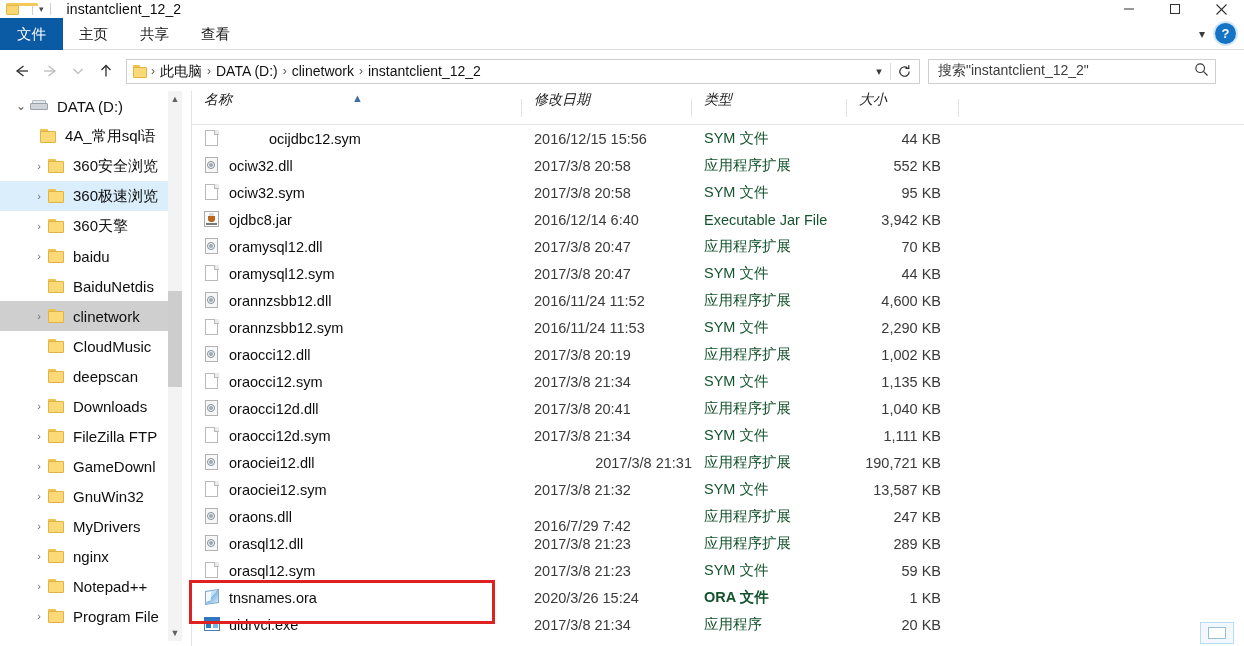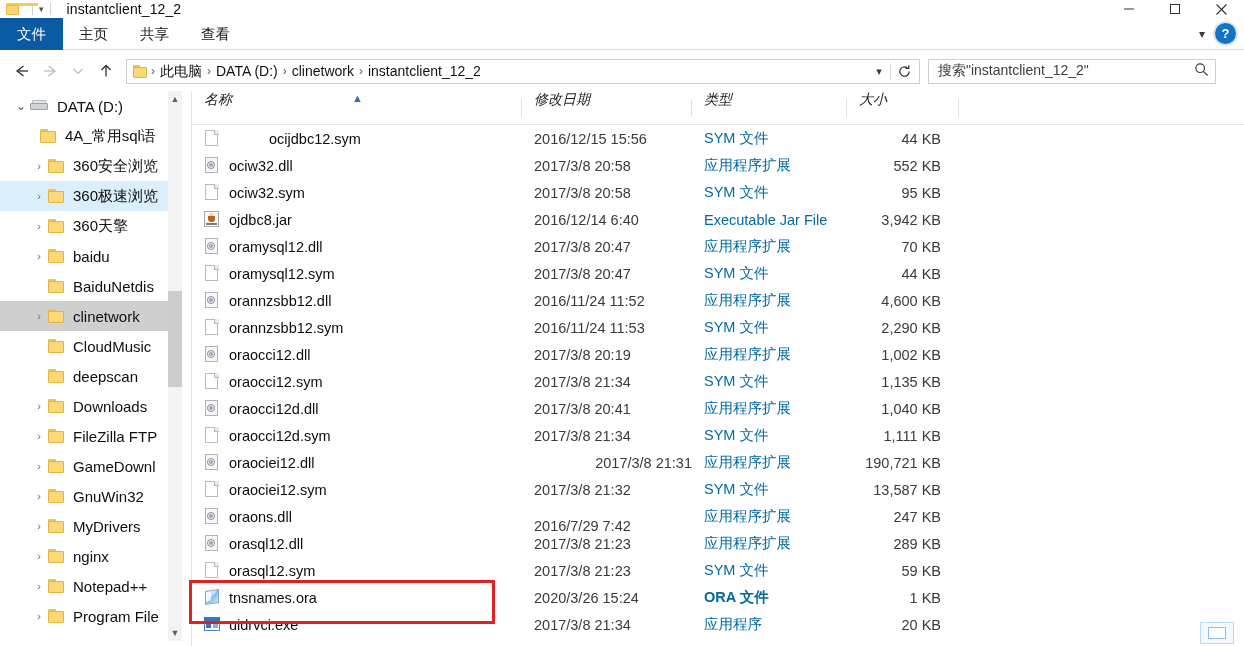--- a/index.html
+++ b/index.html
@@ -134,21 +134,21 @@
   }
   .hcell .hsep { position:absolute; right:0; top:8px; width:1px; height:18px; background:#e2e2e2; }
   .sortarrow {
     position:absolute; font-size:11px; color:#3d6ea8; top: 1px; left: 160px;
   }
 
   .rows { position:relative; }
   .frow { height: 27px; display:flex; align-items:center; font-size:14.5px; color:#0d0d0d; }
   .fname { display:flex; align-items:center; padding-left:12px; overflow:hidden; white-space:nowrap; }
   .fdate { color:#3a3a3a; padding-left:12px; white-space:nowrap; }
-  .ftype { color:#0369a1; padding-left:12px; white-space:nowrap; }
+  .ftype { color:#14532d; padding-left:12px; white-space:nowrap; }
   .fsize { color:#3a3a3a; text-align:right; padding-right:18px; white-space:nowrap; }
 
   
   .ico { width:16px; height:17px; position:relative; flex:0 0 16px; margin-right:9px; }
   .ico-doc .sheet { position:absolute; left:1px; top:0; width:13px; height:16px; background:#fff; border:1px solid #b9b9b9; }
   .ico-doc .fold { position:absolute; right:1px; top:0; width:5px; height:5px; background:#eaeaea; border-left:1px solid #b9b9b9; border-bottom:1px solid #b9b9b9; }
   .ico-dll .sheet { position:absolute; left:1px; top:0; width:13px; height:16px; background:#f7f7f7; border:1px solid #b2b2b2; }
   .ico-dll .gear { position:absolute; left:3px; top:4px; width:8px; height:8px; border:1.5px solid #7f8c99; border-radius:50%; }
   .ico-dll .gear2 { position:absolute; left:5px; top:6px; width:4px; height:4px; background:#9aa7b4; border-radius:50%; }
   .ico-jar .sheet { position:absolute; left:0; top:0; width:15px; height:16px; background:#fbfbfb; border:1px solid #a9a9a9; }

